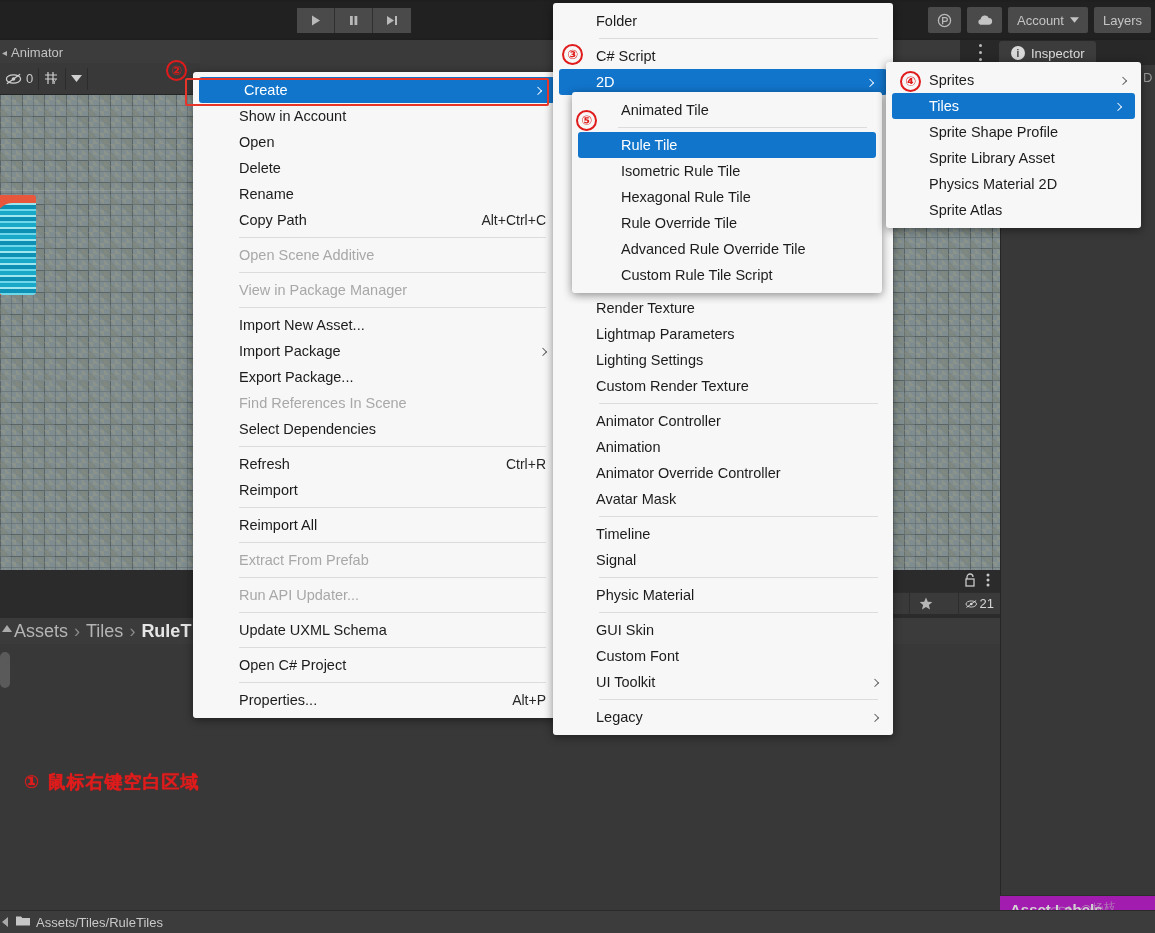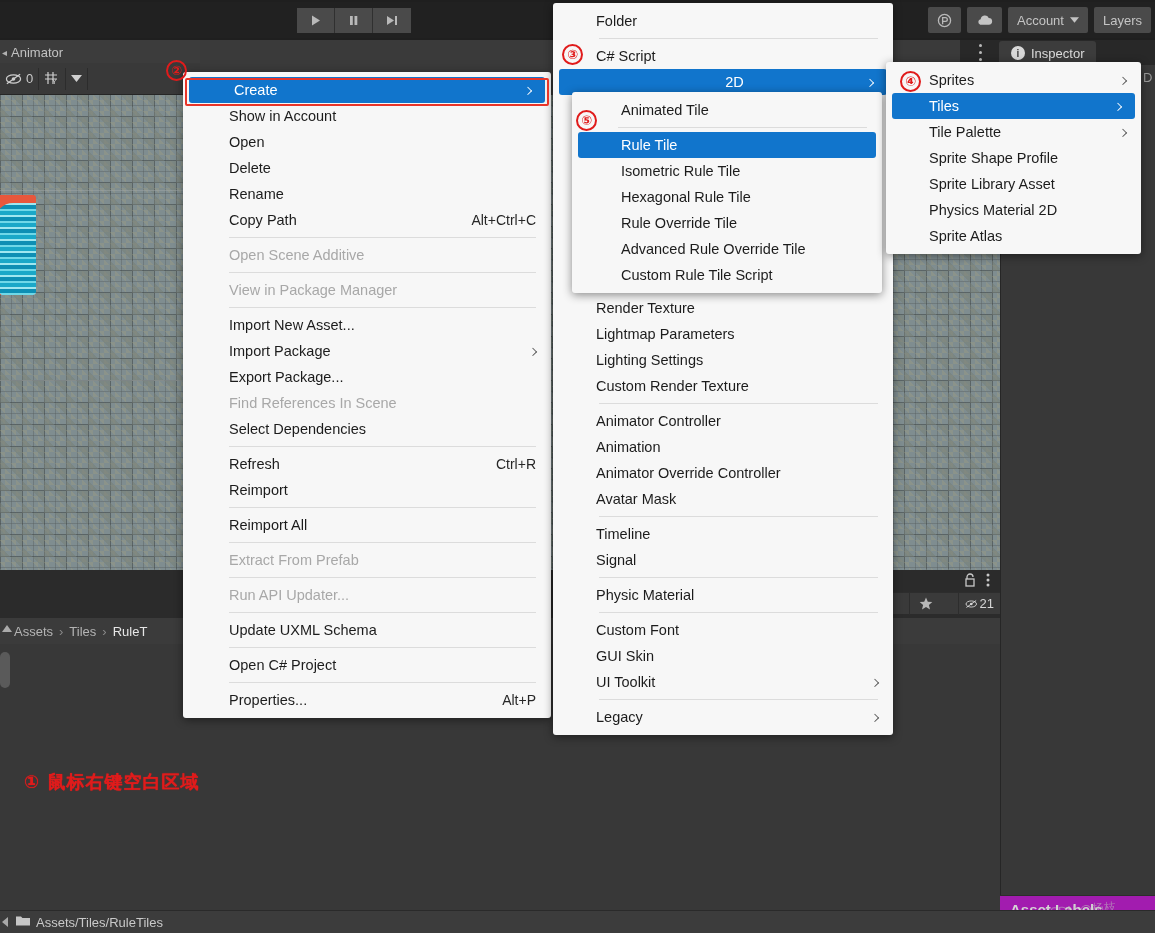--- a/index.html
+++ b/index.html
@@ -94,25 +94,25 @@
     background: repeating-linear-gradient(0deg,#1aa8c8 0 4px,#6fd8e8 4px 6px,#0e8fb4 6px 10px,#9fe7f0 10px 12px);
   }
   .scene-bottom {
     position: absolute; left: 0; top: 570px; width: 200px; height: 48px; background: #2b2b2b;
   }
 
   
   .proj-crumb {
     position: absolute; left: 0; top: 618px; width: 200px; height: 26px;
     background: #3b3b3b; display: flex; align-items: center;
-    color: #b4b4b4; font-size: 13px; padding-left: 14px; gap: 6px;
+    color: #b4b4b4; font-size: 18px; padding-left: 14px; gap: 6px;
     white-space: nowrap; overflow: hidden;
   }
   .proj-crumb .sep { color: #8a8a8a; }
-  .proj-crumb .cur { color: #e6e6e6; font-weight: normal; }
+  .proj-crumb .cur { color: #e6e6e6; font-weight: bold; }
   .proj-crumb .arrowleft {
     position: absolute; left: 2px; top: 7px; width: 0; height: 0;
     border-left: 5px solid transparent; border-right: 5px solid transparent;
     border-bottom: 7px solid #aaa;
   }
   .proj-body {
     position: absolute; left: 0; top: 644px; width: 200px; height: 266px; background: #383838;
   }
   .proj-scroll {
     position: absolute; left: 0px; top: 652px; width: 10px; height: 36px;
@@ -252,32 +252,32 @@
   }
   .mi .chev {
     position: absolute; right: 12px; top: 50%; transform: translateY(-50%);
     width: 6px; height: 6px; border-right: 1.6px solid #555; border-bottom: 1.6px solid #555;
     rotate: -45deg;
   }
   .mi.sel .chev { border-color: #fff; }
   .msep { height: 1px; background: #dcdcdc; margin: 4px 14px 4px 45px; }
 
   
-  #menu1 { left: 183px; top: 72px; width: 368px; }
+  #menu1 { left: 193px; top: 72px; width: 368px; }
   #menu1 .mi { padding-left: 45px; }
   
   .red-box {
     position: absolute; left: 185px; top: 78px; width: 364px; height: 28px;
     border: 2px solid #e8352a; border-radius: 2px; pointer-events: none; z-index: 60;
   }
 
   
   #menu2 { left: 553px; top: 3px; width: 340px; }
   #menu2 .mi { padding-left: 42px; }
-  #menu2 .mi.sel { padding-left: 37px; text-align: center; }
+  #menu2 .mi.sel { padding-left: 37px; }
 
   
   #menu3 { left: 572px; top: 92px; width: 310px; z-index: 30; }
   #menu3 .mi { padding-left: 48px; }
   #menu3 .mi.sel { padding-left: 43px; }
 
   
   #menu4 { left: 886px; top: 62px; width: 255px; z-index: 40; }
   #menu4 .mi { padding-left: 42px; }
   #menu4 .mi.sel { padding-left: 37px; }
@@ -623,24 +623,24 @@
       </div>
       <div class="mi">
         <span class="lbl">Signal</span>
       </div>
       <div class="msep"></div>
       <div class="mi">
         <span class="lbl">Physic Material</span>
       </div>
       <div class="msep"></div>
       <div class="mi">
+        <span class="lbl">GUI Skin</span>
+      </div>
+      <div class="mi">
         <span class="lbl">Custom Font</span>
-      </div>
-      <div class="mi">
-        <span class="lbl">GUI Skin</span>
       </div>
       <div class="mi">
         <span class="lbl">UI Toolkit</span>
         <span class="chev"></span>
       </div>
       <div class="msep"></div>
       <div class="mi">
         <span class="lbl">Legacy</span>
         <span class="chev"></span>
       </div>
@@ -671,24 +671,20 @@
       </div>
     </div>
 
   <div class="menu" id="menu4">
       <div class="mi">
         <span class="lbl">Sprites</span>
         <span class="chev"></span>
       </div>
       <div class="mi sel">
         <span class="lbl">Tiles</span>
-        <span class="chev"></span>
-      </div>
-      <div class="mi">
-        <span class="lbl">Tile Palette</span>
         <span class="chev"></span>
       </div>
       <div class="mi">
         <span class="lbl">Sprite Shape Profile</span>
       </div>
       <div class="mi">
         <span class="lbl">Sprite Library Asset</span>
       </div>
       <div class="mi">
         <span class="lbl">Physics Material 2D</span>

